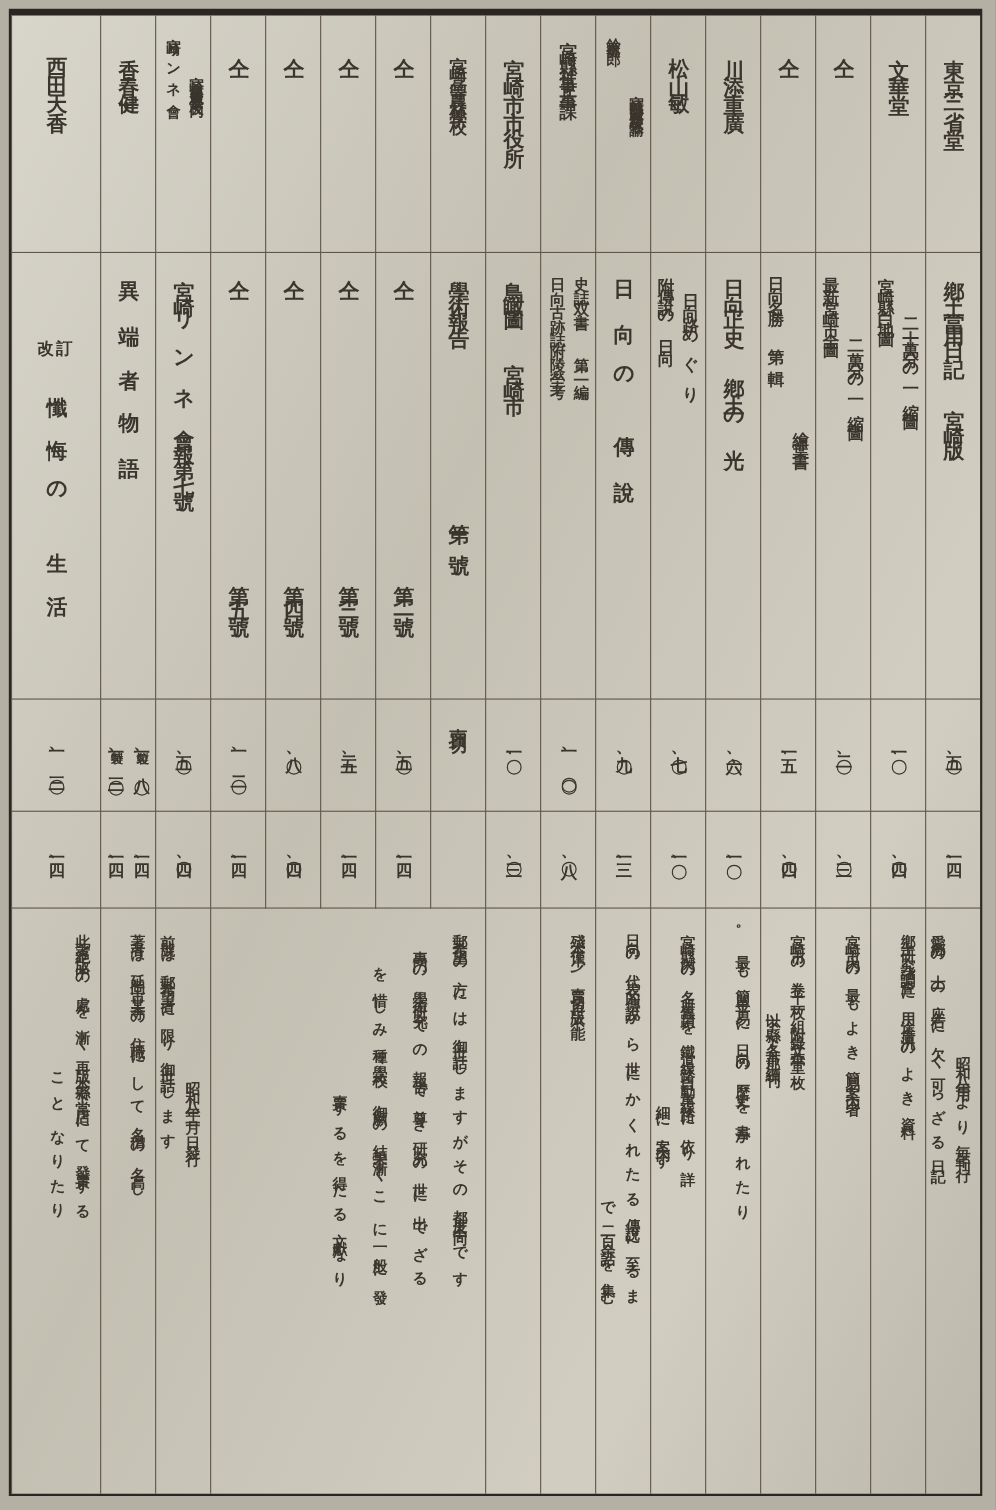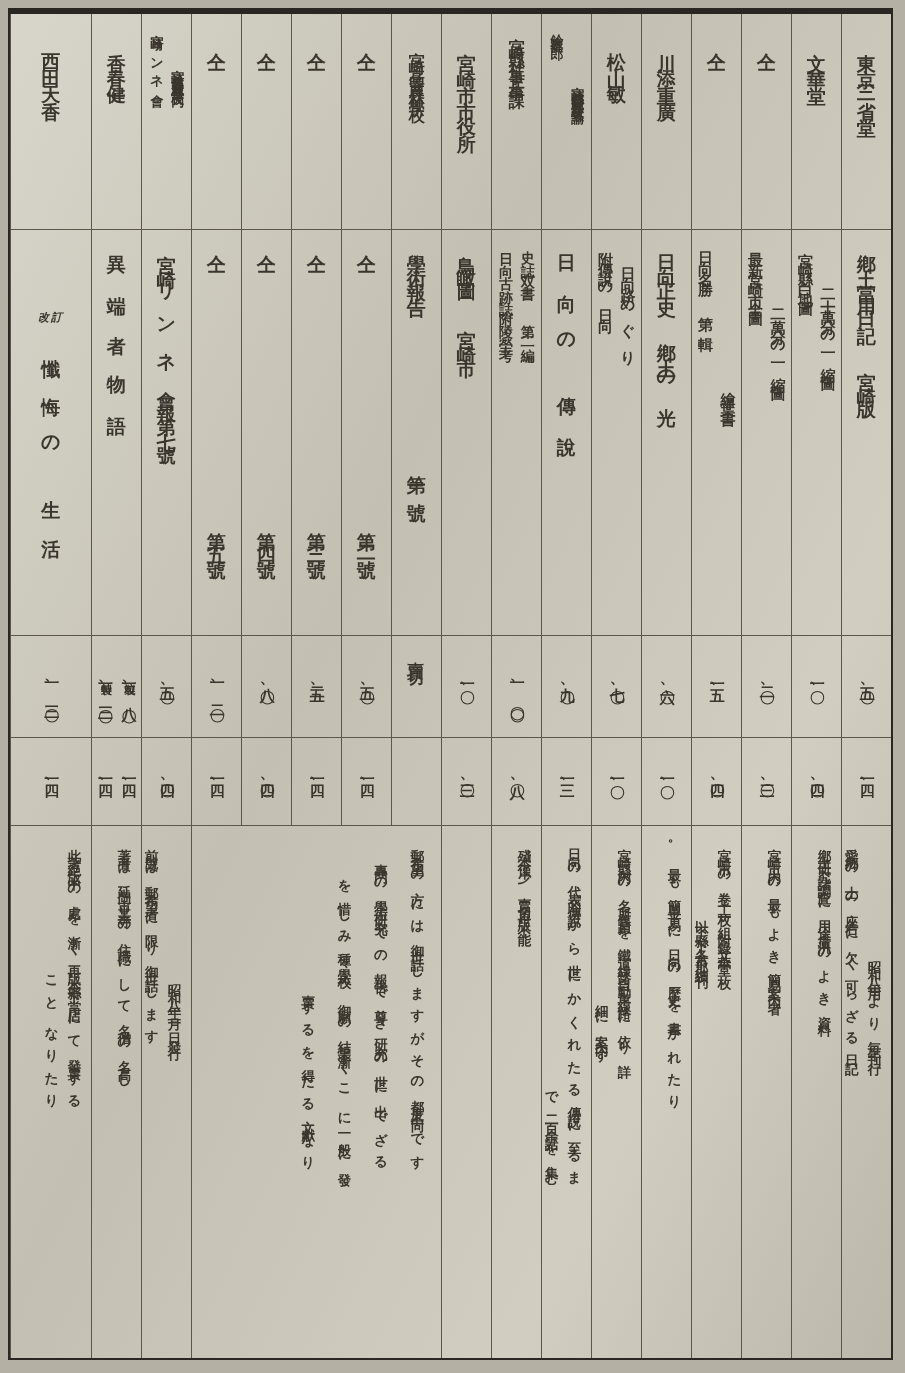--- a/index.html
+++ b/index.html
@@ -28,21 +28,21 @@
   .title{font-size:19px;letter-spacing:14px;line-height:1.35;}
   .title.tmd{font-size:15px;letter-spacing:10px;line-height:1.5;}
   .title.tsm{font-size:14px;letter-spacing:12px;line-height:1.55;}
   .title.twide{letter-spacing:40px;}
   .pr,.po{align-items:center;}
   .price{font-size:15px;letter-spacing:2px;line-height:1.3;}
   .soldout{font-size:17px;letter-spacing:6px;}
   .desc{font-size:13.5px;letter-spacing:7px;line-height:1.68;}
   .dmerge .desc{line-height:2.7;}
   .tcol{flex-direction:column;align-items:center;}
-  .hlabel{writing-mode:horizontal-tb;font-size:11px;letter-spacing:2px;font-weight:bold;margin-bottom:18px;font-style:italic;}
+  .hlabel{writing-mode:horizontal-tb;font-size:15px;letter-spacing:2px;font-weight:bold;margin-bottom:18px;}
   .vlbl{font-size:11px;letter-spacing:1px;}
   .variant{margin:0 2px;}
 </style>
 </head>
 <body>
 
 <div class="page">
 <div class="grid">
 
   <div class="c p">

